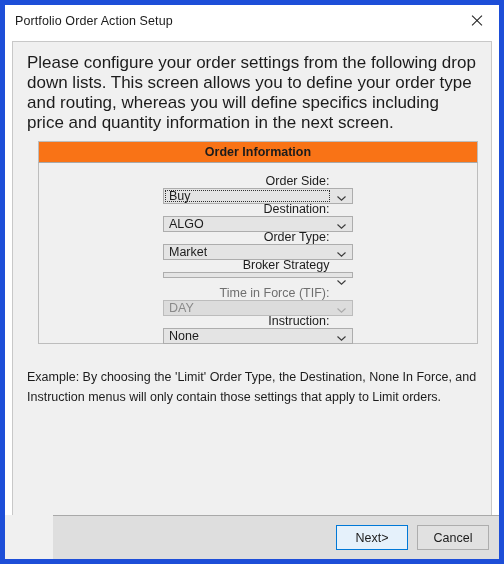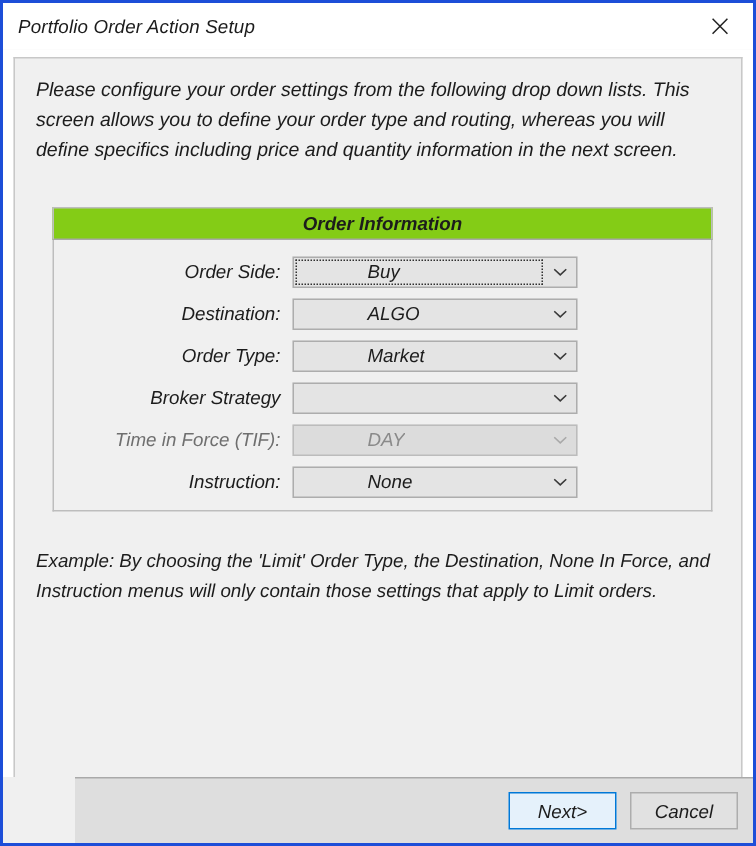--- a/index.html
+++ b/index.html
@@ -15,25 +15,24 @@
     -webkit-font-smoothing: none;
   }
 
   
   .window {
     position: absolute;
     left: 0; top: 0;
     width: 504px;
     height: 564px;
     box-sizing: border-box;
-    border: 2px solid #1d4ed8;
+    border: 5px solid #1d4ed8;
     background: #f0f0f0;
     display: flex;
     flex-direction: column;
-    font-style: italic;
   }
 
   
   .titlebar {
     height: 31px;
     background: #ffffff;
     flex: 0 0 auto;
     display: flex;
     align-items: center;
     position: relative;
@@ -91,40 +90,40 @@
     border-bottom: none;
     box-sizing: border-box;
   }
 
   
   .intro {
     position: absolute;
     left: 14px;
     top: 11px;
     width: 450px;
-    font-size: 13px;
+    font-size: 17px;
     line-height: 20px;
     color: #1c1c1c;
   }
 
   
   .groupbox {
     position: absolute;
     left: 25px;
     top: 99px;
     width: 440px;
     height: 203px;
     border: 1px solid #bdbdbd;
     border-top: none;
     background: #f0f0f0;
     box-sizing: border-box;
   }
   .group-header {
     height: 22px;
-    background: #84cc16;
+    background: #f97316;
     border: 1px solid #bdbdbd;
     border-bottom: 1px solid #a8a8a8;
     margin: 0 -1px;
     display: flex;
     align-items: center;
     justify-content: center;
     box-sizing: border-box;
   }
   .group-header-text {
     font-size: 12.5px;
@@ -133,20 +132,21 @@
   }
 
   .form {
     padding-top: 11px;
   }
   .row {
     display: flex;
     align-items: center;
     height: 20px;
     margin-bottom: 8px;
+    flex-direction: column;
   }
   .row-label {
     width: 159px;
     text-align: right;
     padding-right: 8px;
     font-size: 12.5px;
     color: #1c1c1c;
     white-space: nowrap;
     box-sizing: border-box;
   }
@@ -156,21 +156,20 @@
   .combo {
     position: relative;
     width: 190px;
     height: 21px;
     background: #e4e4e4;
     border: 1px solid #adadad;
     box-sizing: border-box;
     display: flex;
     align-items: center;
     cursor: default;
-    padding-left: 44px;
   }
   .combo-value {
     font-size: 12.5px;
     color: #1c1c1c;
     padding-left: 5px;
     white-space: nowrap;
     overflow: hidden;
   }
   .combo.focused .combo-field {
     position: absolute;

